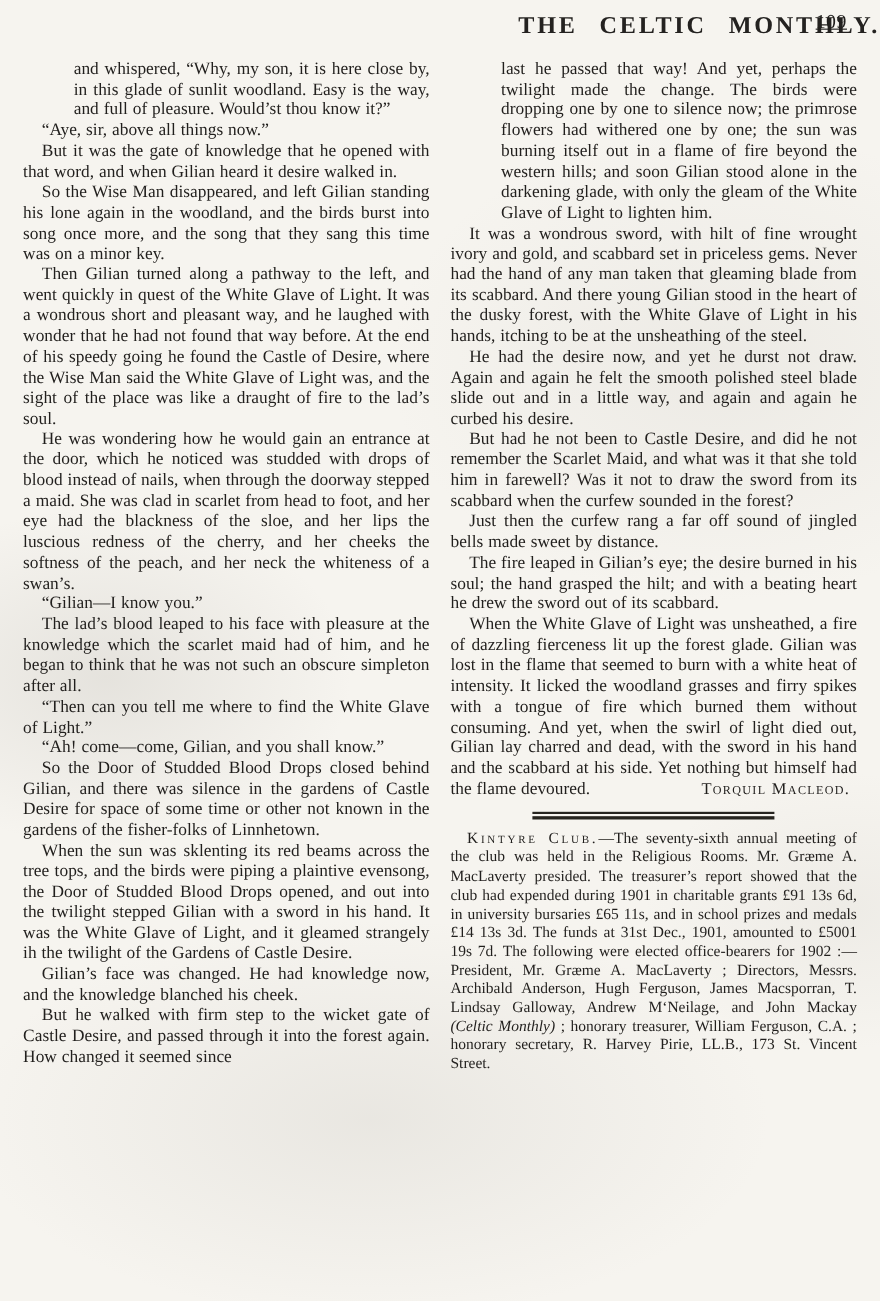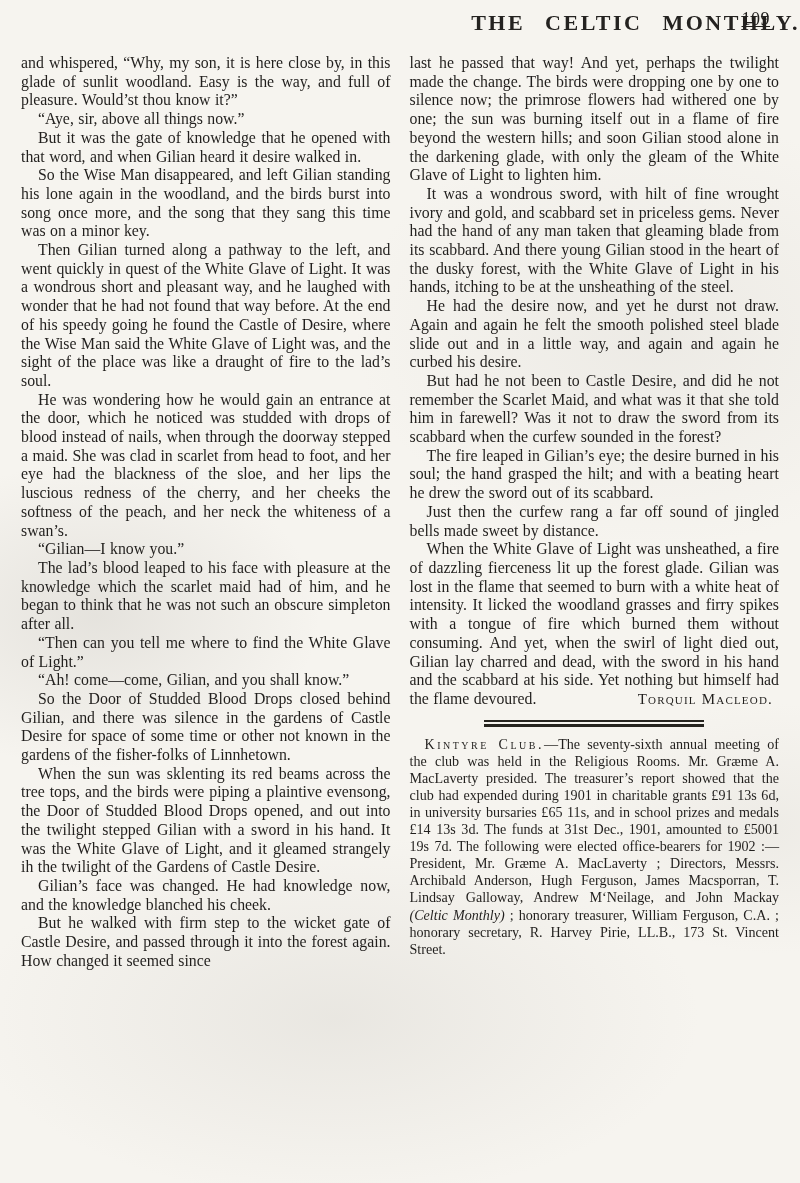--- a/index.html
+++ b/index.html
@@ -52,21 +52,21 @@
     min-width:0;
   }
   .col p{
     margin:0;
     font-size:15.8px;
     line-height:18.7px;
     text-align:justify;
     text-indent:17px;
     word-spacing:.5px;
   }
-  .col p.noindent{text-indent:0;}
+  .col p.noindent{text-indent:0;margin-left:46px;}
   .author{
     text-align:right;
     font-variant:small-caps;
     letter-spacing:1.2px;
     font-size:15px;
     line-height:18.7px;
     margin-top:-18.7px;
     padding-right:6px;
   }
   .rule{
@@ -115,22 +115,22 @@
       <p>When the sun was sklenting its red beams across the tree tops, and the birds were piping a plaintive evensong, the Door of Studded Blood Drops opened, and out into the twilight stepped Gilian with a sword in his hand.  It was the White Glave of Light, and it gleamed strangely ih the twilight of the Gardens of Castle Desire.</p>
       <p>Gilian’s face was changed.  He had knowledge now, and the knowledge blanched his cheek.</p>
       <p>But he walked with firm step to the wicket gate of Castle Desire, and passed through it into the forest again.  How changed it seemed since</p>
     </div>
 
     <div class="col">
       <p class="noindent">last he passed that way!  And yet, perhaps the twilight made the change.  The birds were dropping one by one to silence now; the primrose flowers had withered one by one; the sun was burning itself out in a flame of fire beyond the western hills; and soon Gilian stood alone in the darkening glade, with only the gleam of the White Glave of Light to lighten him.</p>
       <p>It was a wondrous sword, with hilt of fine wrought ivory and gold, and scabbard set in priceless gems.  Never had the hand of any man taken that gleaming blade from its scabbard. And there young Gilian stood in the heart of the dusky forest, with the White Glave of Light in his hands, itching to be at the unsheathing of the steel.</p>
       <p>He had the desire now, and yet he durst not draw.  Again and again he felt the smooth polished steel blade slide out and in a little way, and again and again he curbed his desire.</p>
       <p>But had he not been to Castle Desire, and did he not remember the Scarlet Maid, and what was it that she told him in farewell? Was it not to draw the sword from its scabbard when the curfew sounded in the forest?</p>
+      <p>Just then the curfew rang a far off sound of jingled bells made sweet by distance.</p>
       <p>The fire leaped in Gilian’s eye; the desire burned in his soul; the hand grasped the hilt; and with a beating heart he drew the sword out of its scabbard.</p>
-      <p>Just then the curfew rang a far off sound of jingled bells made sweet by distance.</p>
       <p>When the White Glave of Light was unsheathed, a fire of dazzling fierceness lit up the forest glade.  Gilian was lost in the flame that seemed to burn with a white heat of intensity. It licked the woodland grasses and firry spikes with a tongue of fire which burned them without consuming.  And yet, when the swirl of light died out, Gilian lay charred and dead, with the sword in his hand and the scabbard at his side.  Yet nothing but himself had the flame devoured.</p>
       <div class="author">Torquil Macleod.</div>
 
       <div class="rule"></div>
 
       <p class="note"><span class="lead">Kintyre Club.</span><span>—The seventy-sixth annual meeting of the club was held in the Religious Rooms.  Mr. Græme A. MacLaverty presided.  The treasurer’s report showed that the club had expended during 1901 in charitable grants £91 13s 6d, in university bursaries £65 11s, and in school prizes and medals £14 13s 3d.  The funds at 31st Dec., 1901, amounted to £5001 19s 7d.  The following were elected office-bearers for 1902 :—President, Mr. Græme A. MacLaverty ; Directors, Messrs. Archibald Anderson, Hugh Ferguson, James Macsporran, T. Lindsay Galloway, Andrew M‘Neilage, and John Mackay </span><em>(Celtic Monthly)</em><span> ; honorary treasurer, William Ferguson, C.A. ; honorary secretary, R. Harvey Pirie, LL.B., 173 St. Vincent Street.</span></p>
 
     </div>
 
   </div>

